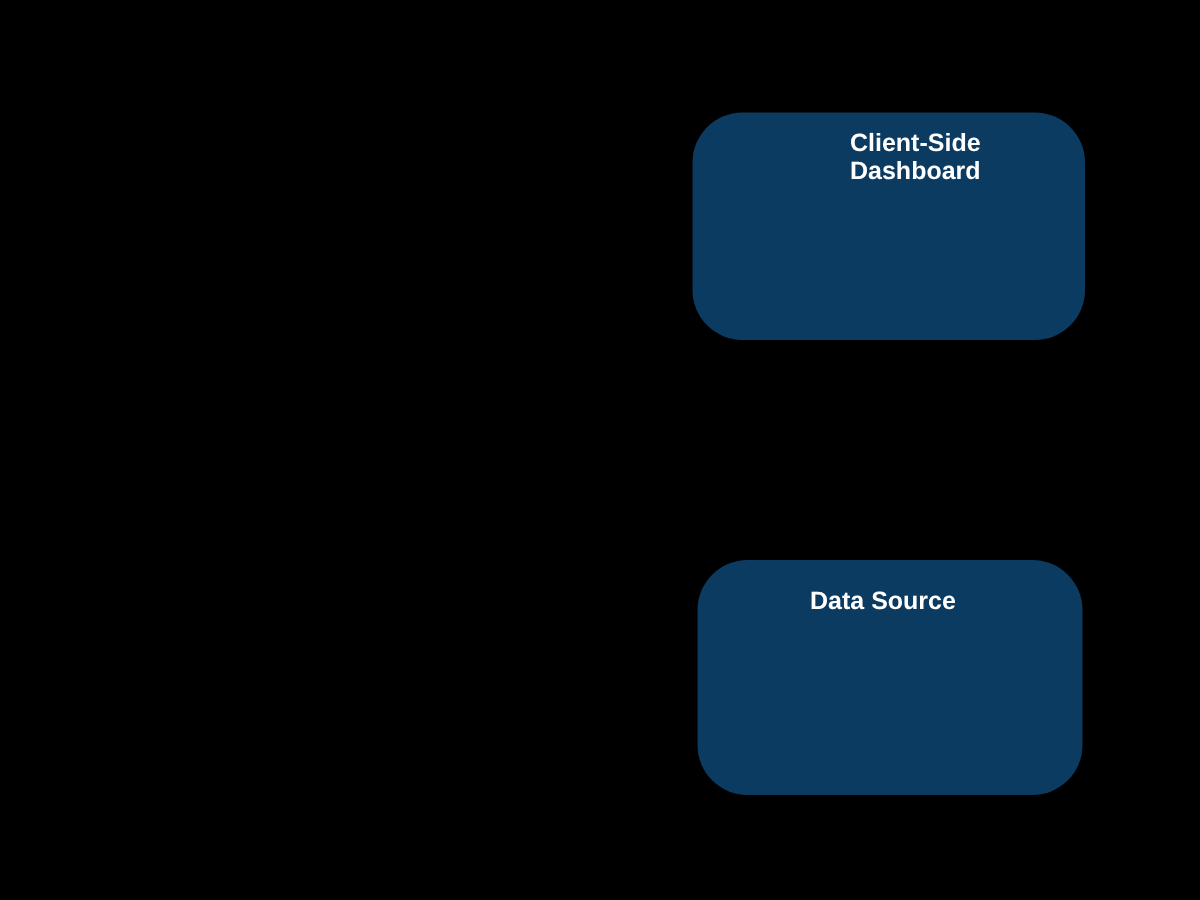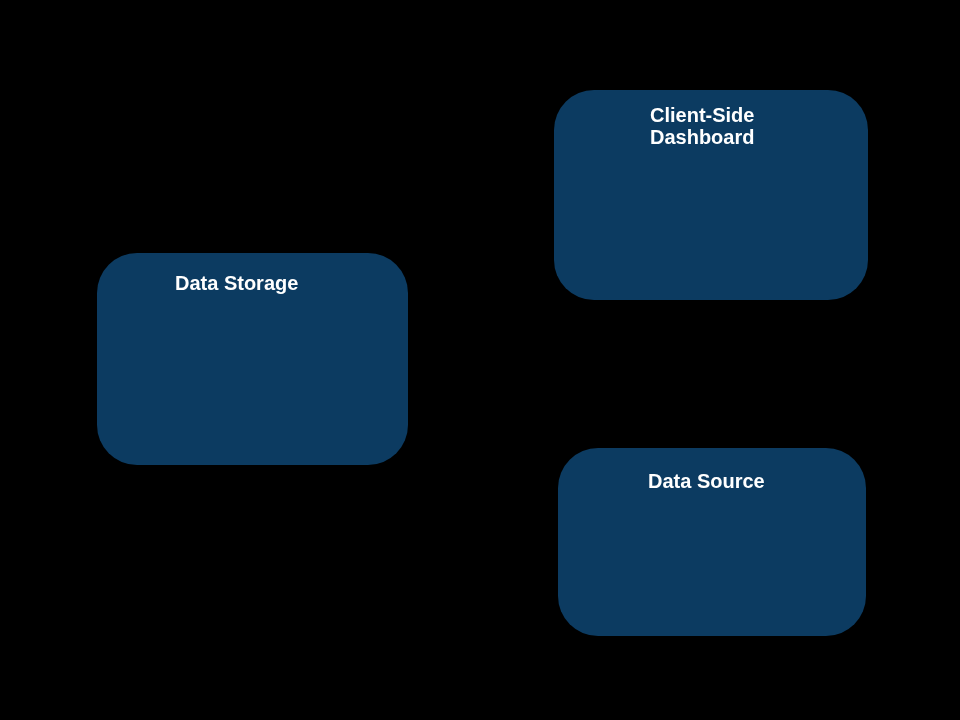--- a/index.html
+++ b/index.html
@@ -29,21 +29,22 @@
     color: #FFFFFF;
     font-weight: bold;
     font-size: 20px;
     line-height: 22px;
     text-align: left;
   }
   .node-dashboard {
     left: 554px;
     top: 90px;
     width: 314px;
-    height: 210px;
+    height: 182px;
+    padding-left: 30px;
   }
   .node-dashboard .node-label {
     padding: 14px 0 0 96px;
     width: 130px;
   }
   .node-storage {
     left: 97px;
     top: 253px;
     width: 311px;
     height: 212px;
@@ -65,21 +66,18 @@
 </style>
 </head>
 <body>
 
 <div class="canvas">
 
   <div class="node node-dashboard">
     <div class="node-label">Client-Side Dashboard</div>
   </div>
 
-  <div class="node node-storage">
-    <div class="node-label">Data Storage</div>
-  </div>
 
   <div class="node node-source">
     <div class="node-label">Data Source</div>
   </div>
 
 </div>
 
 </body></html>

